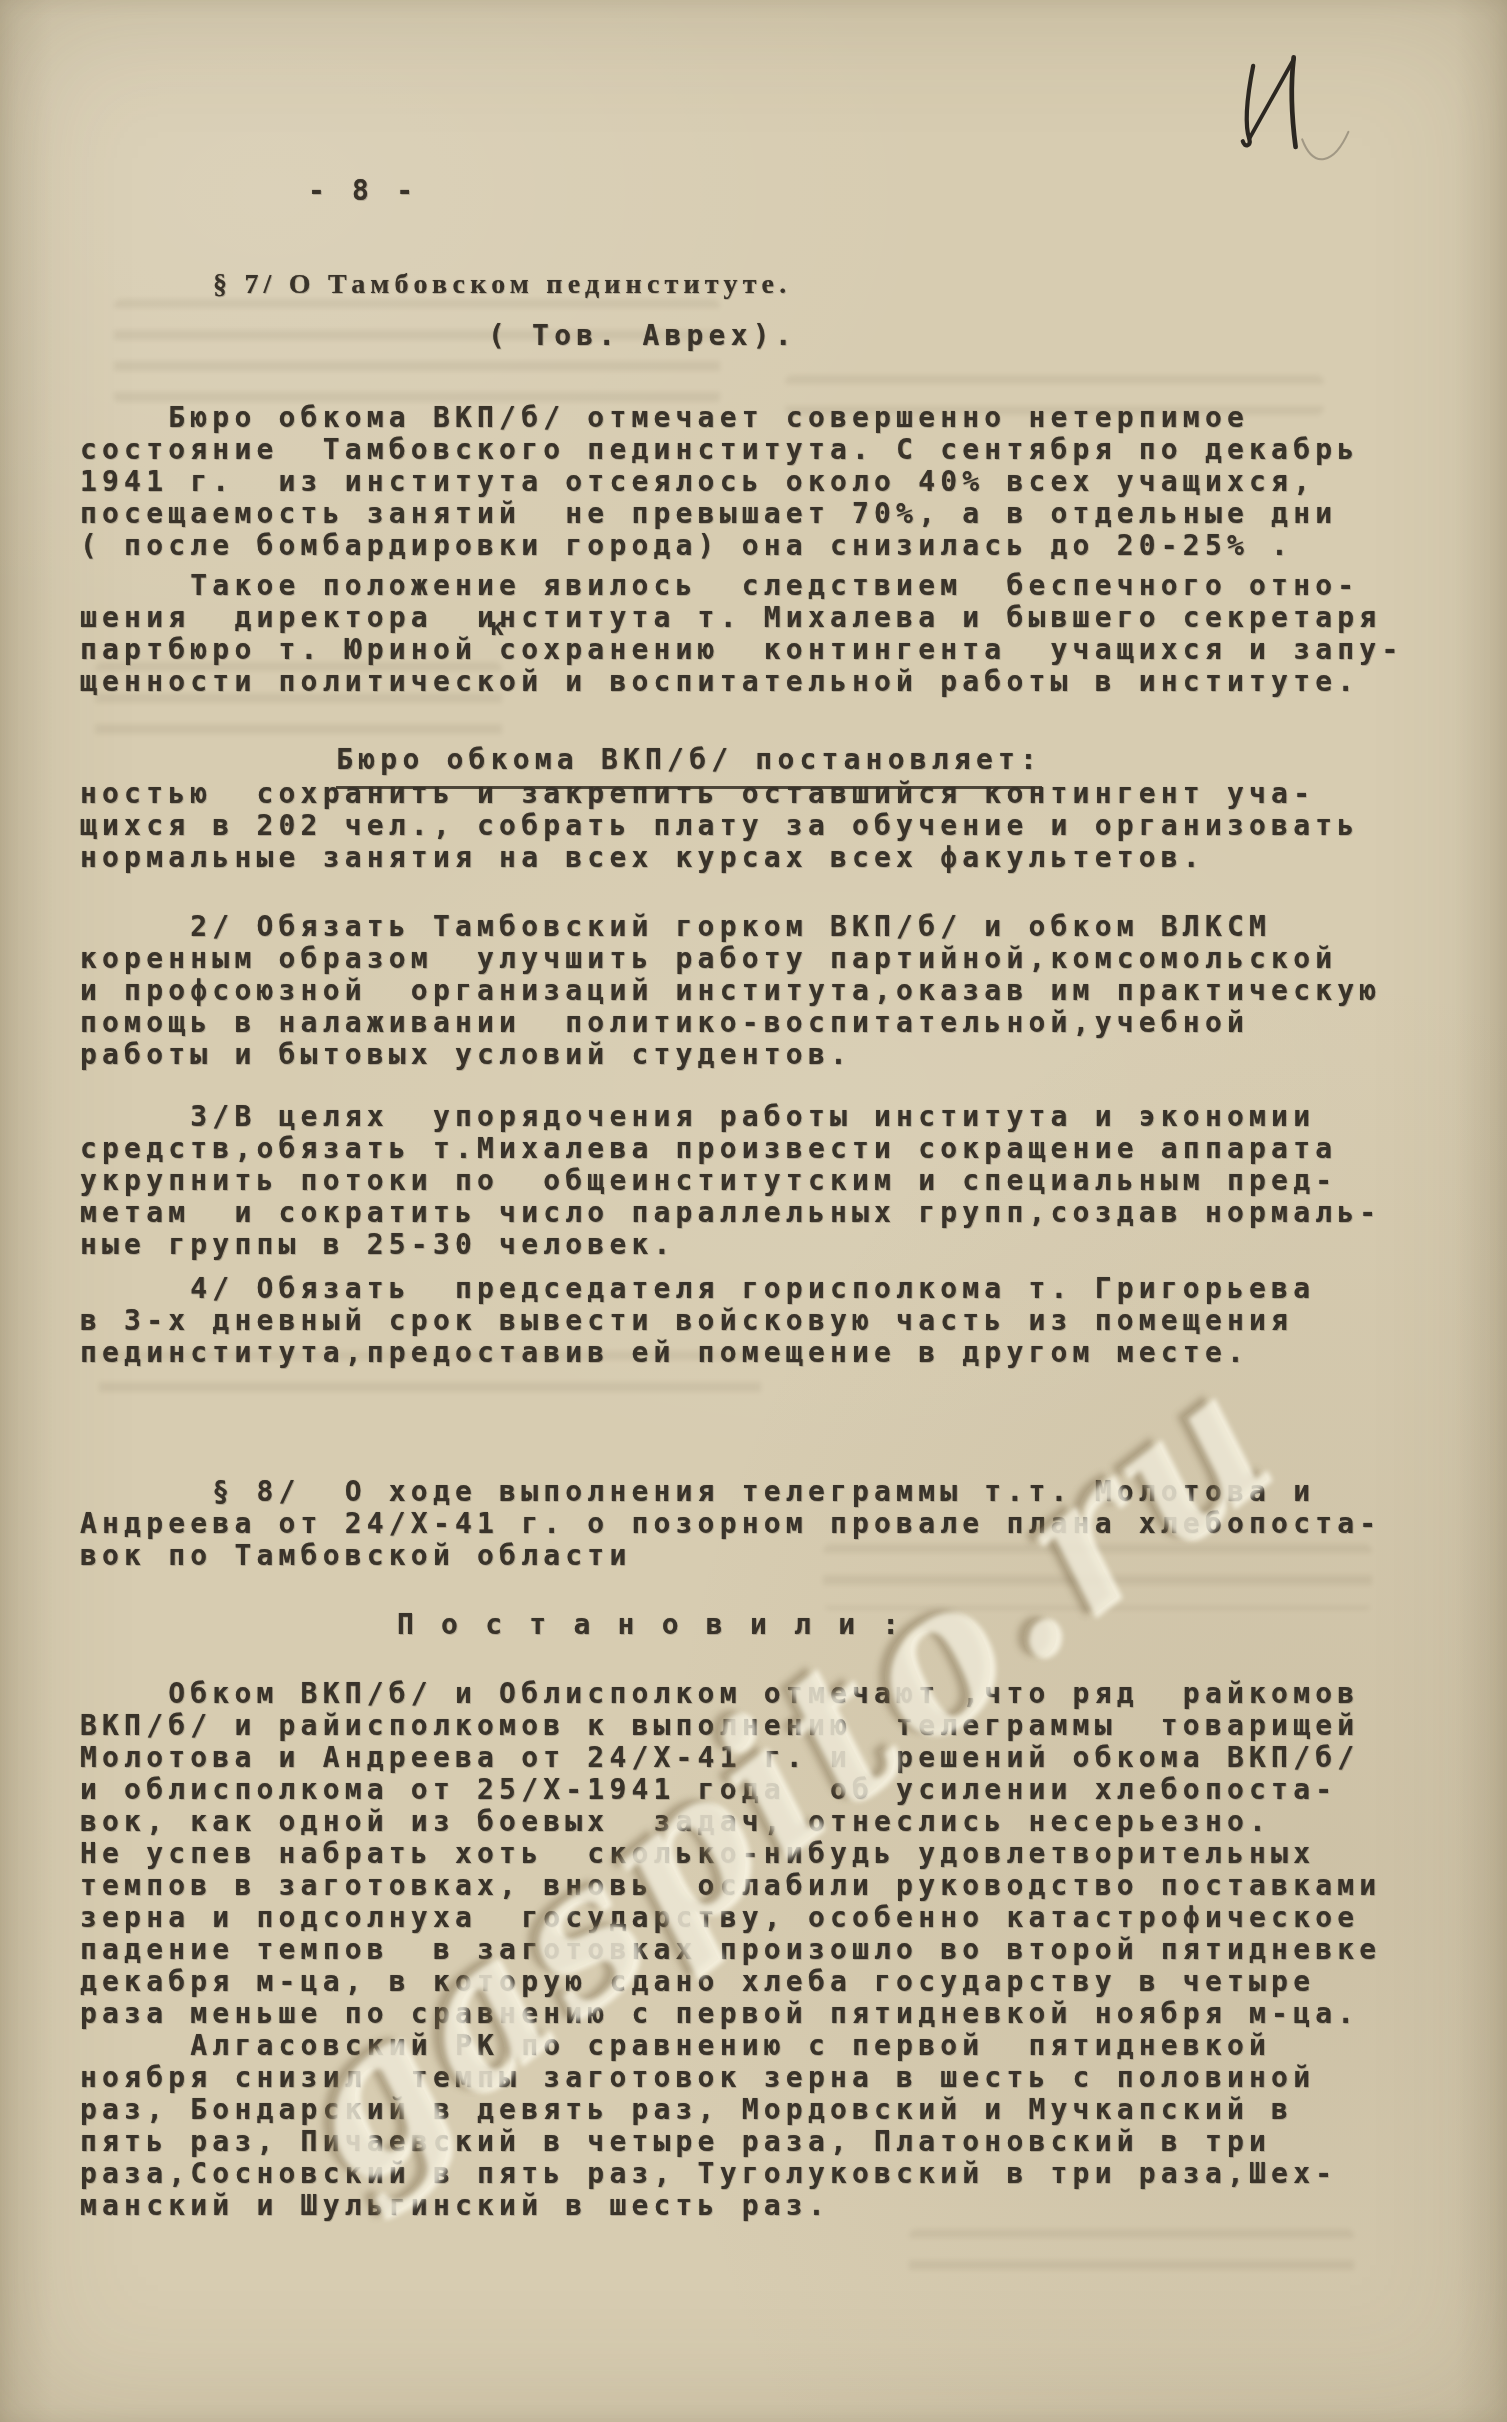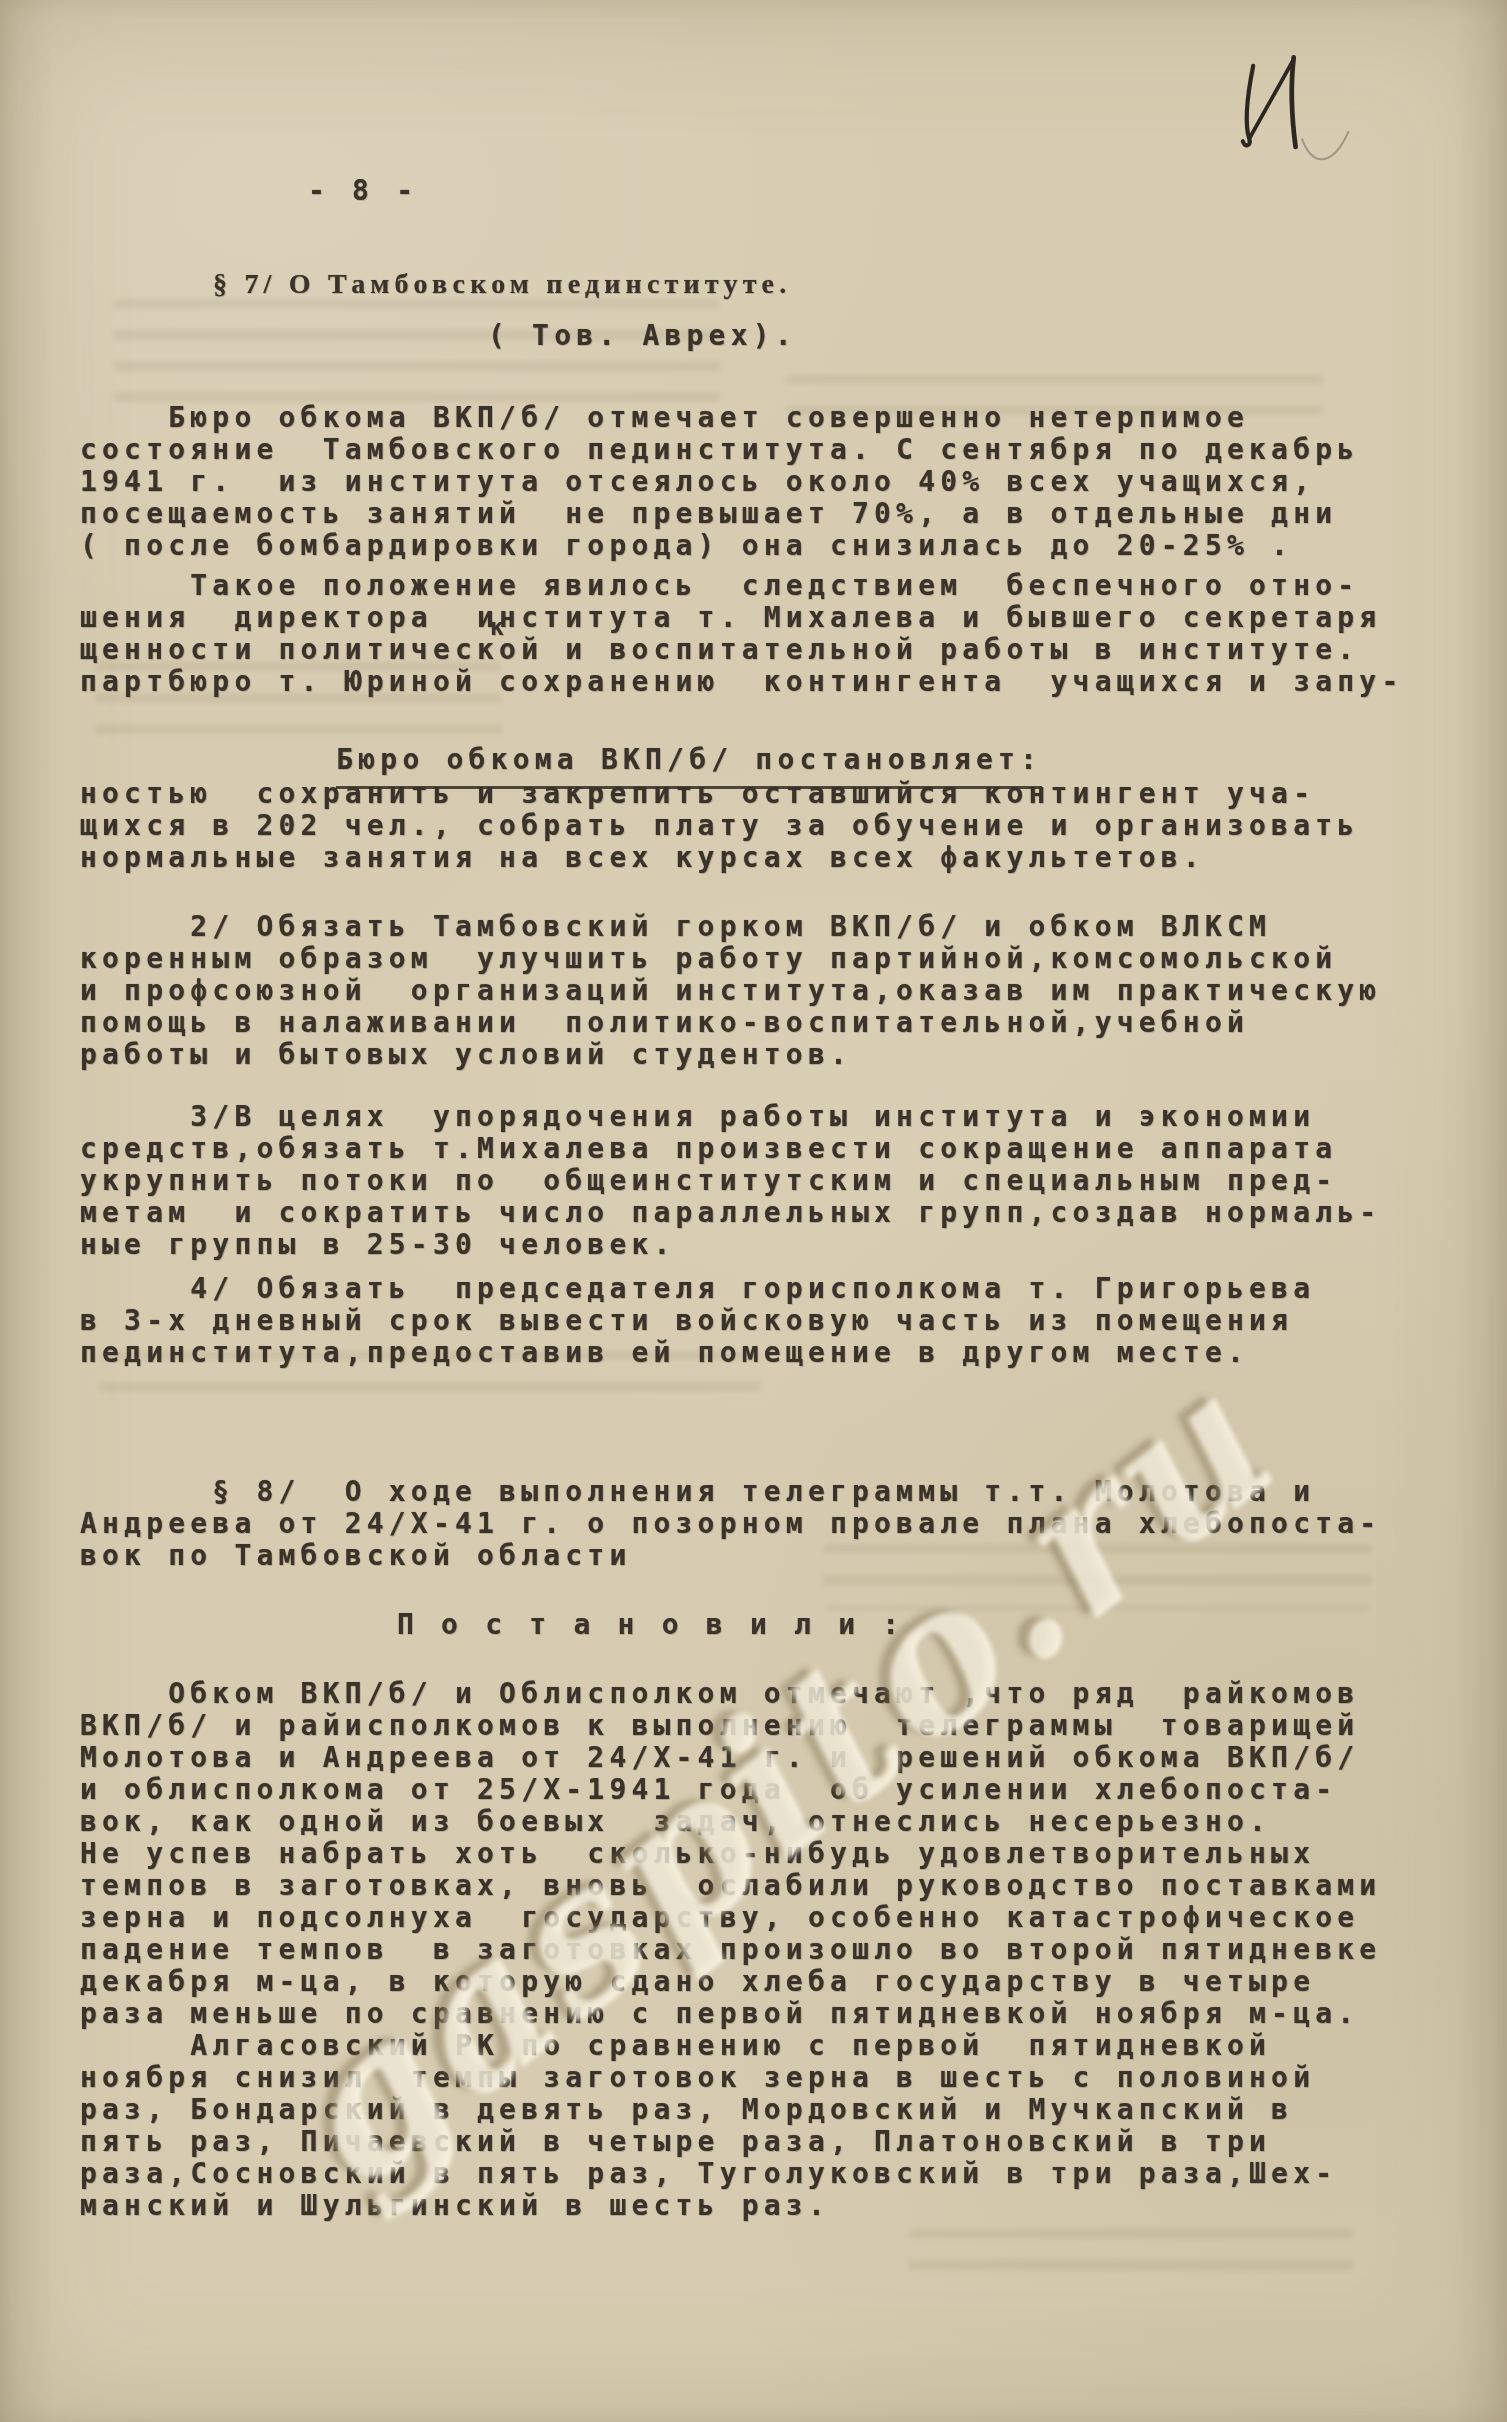--- a/index.html
+++ b/index.html
@@ -62,21 +62,21 @@
     <path d="M84,98 C96,130 118,124 133,90" fill="none" stroke="#6b6357" stroke-width="2.2" opacity="0.5" stroke-linecap="round"></path>
   </svg>
   <span class="hidden-label" style="left:1230px;top:57px;">И</span>
 
   <div class="tblock" style="left:308px;top:175px;">- 8 -</div>
 
   <div class="tblock" style="left:213px;top:268px;font-family:Liberation Serif, serif;">§ 7/ О Тамбовском пединституте.</div>
   <div class="tblock" style="left:476px;top:320px;margin-left:12px;">( Тов. Аврех).</div>
 
   <div class="tblock" style="left:80px;top:402px;"><div class="tline">    Бюро обкома ВКП/б/ отмечает совершенно нетерпимое</div><div class="tline">состояние  Тамбовского пединститута. С сентября по декабрь</div><div class="tline">1941 г.  из института отсеялось около 40% всех учащихся,</div><div class="tline">посещаемость занятий  не превышает 70%, а в отдельные дни</div><div class="tline">( после бомбардировки города) она снизилась до 20-25% .</div></div>
-  <div class="tblock" style="left:80px;top:570px;"><div class="tline">     Такое положение явилось  следствием  беспечного отно-</div><div class="tline">шения  директора  института т. Михалева и бывшего секретаря</div><div class="tline">щенности политической и воспитательной работы в институте.</div><div class="tline">партбюро т. Юриной сохранению  контингента  учащихся и запу-</div></div>
+  <div class="tblock" style="left:80px;top:570px;"><div class="tline">     Такое положение явилось  следствием  беспечного отно-</div><div class="tline">шения  директора  института т. Михалева и бывшего секретаря</div><div class="tline">партбюро т. Юриной сохранению  контингента  учащихся и запу-</div><div class="tline">щенности политической и воспитательной работы в институте.</div></div>
   <div class="tblock insert-mark" style="left:490px;top:616px;">к</div>
 
   <div class="tblock" style="left:248px;top:712px;">
     <span class="resheading">Бюро обкома ВКП/б/ постановляет:</span>
   </div>
 
   <div class="tblock" style="left:80px;top:778px;"><div class="tline">ностью  сохранить и закрепить оставшийся контингент уча-</div><div class="tline">щихся в 202 чел., собрать плату за обучение и организовать</div><div class="tline">нормальные занятия на всех курсах всех факультетов.</div></div>
   <div class="tblock" style="left:80px;top:911px;"><div class="tline">     2/ Обязать Тамбовский горком ВКП/б/ и обком ВЛКСМ</div><div class="tline">коренным образом  улучшить работу партийной,комсомольской</div><div class="tline">и профсоюзной  организаций института,оказав им практическую</div><div class="tline">помощь в налаживании  политико-воспитательной,учебной</div><div class="tline">работы и бытовых условий студентов.</div></div>
   <div class="tblock" style="left:80px;top:1101px;"><div class="tline">     3/В целях  упорядочения работы института и экономии</div><div class="tline">средств,обязать т.Михалева произвести сокращение аппарата</div><div class="tline">укрупнить потоки по  общеинститутским и специальным пред-</div><div class="tline">метам  и сократить число параллельных групп,создав нормаль-</div><div class="tline">ные группы в 25-30 человек.</div></div>
   <div class="tblock" style="left:80px;top:1273px;"><div class="tline">     4/ Обязать  председателя горисполкома т. Григорьева</div><div class="tline">в 3-х дневный срок вывести войсковую часть из помещения</div><div class="tline">пединститута,предоставив ей помещение в другом месте.</div></div>

